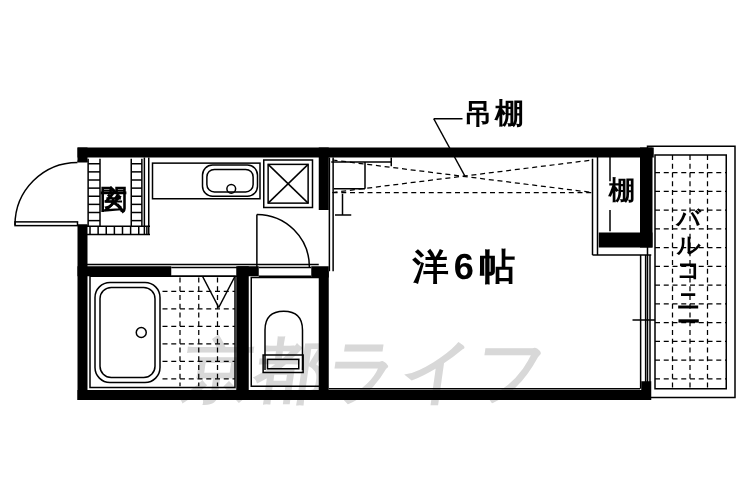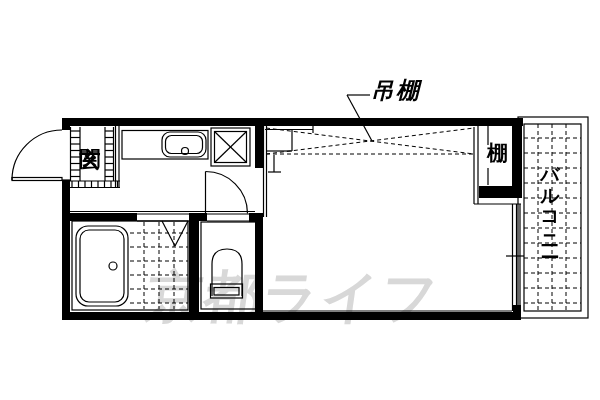--- a/index.html
+++ b/index.html
@@ -2,21 +2,21 @@
 <html><head>
 <meta charset="utf-8">
 <style>
   html,body{margin:0;padding:0;background:#ffffff;}
   #stage{position:relative;width:600px;height:400px;background:#ffffff;overflow:hidden;
          font-family:"Liberation Sans","DejaVu Sans",sans-serif;}
   #plan-svg{position:absolute;left:0;top:0;}
   .lbl{position:absolute;color:#000;font-weight:600;white-space:nowrap;line-height:1.05;}
   .lbl-vert{writing-mode:vertical-rl;}
   #lbl-entrance{left:79px;top:130px;font-size:21px;letter-spacing:3px;}
-  #lbl-tsuridana{left:371px;top:78px;font-size:23px;letter-spacing:2px;font-style:italic;}
+  #lbl-tsuridana{left:371px;top:78px;font-size:23px;letter-spacing:2px;}
   #lbl-tana{left:487px;top:142px;font-size:21px;}
   #lbl-room{left:330px;top:199px;font-size:29px;letter-spacing:4px;}
   #lbl-balcony{left:540px;top:152px;font-size:19px;letter-spacing:2px;}
   #watermark{position:absolute;left:146px;top:260px;font-size:56px;font-weight:700;
              color:#d8d8d8;letter-spacing:2px;transform:skewX(-8deg);
              mix-blend-mode:multiply;pointer-events:none;white-space:nowrap;}
   .thin{stroke:#000;stroke-width:1.2;fill:none;}
   .dash{stroke:#000;stroke-width:1;fill:none;stroke-dasharray:4 3;}
   .wall{fill:#000;stroke:none;}
 </style>
@@ -199,15 +199,16 @@
         <line class="thin" x1="207" y1="221" x2="249" y2="221"></line>
         <line class="thin" x1="205.5" y1="171.5" x2="205.5" y2="213.5"></line>
         <path class="thin" d="M205.5,171.5 A42,42 0 0 1 247.5,213.5"></path>
       </g>
     </g>
   </svg>
 
   <div class="lbl lbl-vert" id="lbl-entrance">玄関</div>
   <div class="lbl" id="lbl-tsuridana">吊棚</div>
   <div class="lbl" id="lbl-tana">棚</div>
+  <div class="lbl" id="lbl-room">洋6帖</div>
   <div class="lbl lbl-vert" id="lbl-balcony">バルコニー</div>
   <div id="watermark">京都ライフ</div>
 </div>
 
 </body></html>

